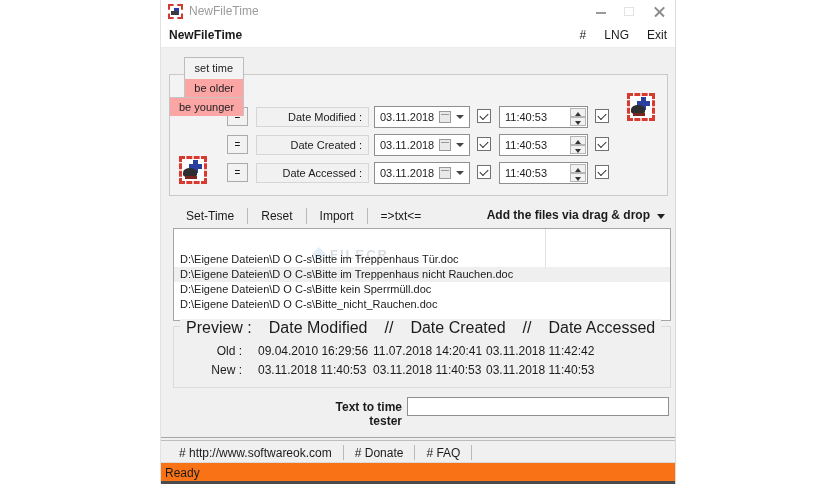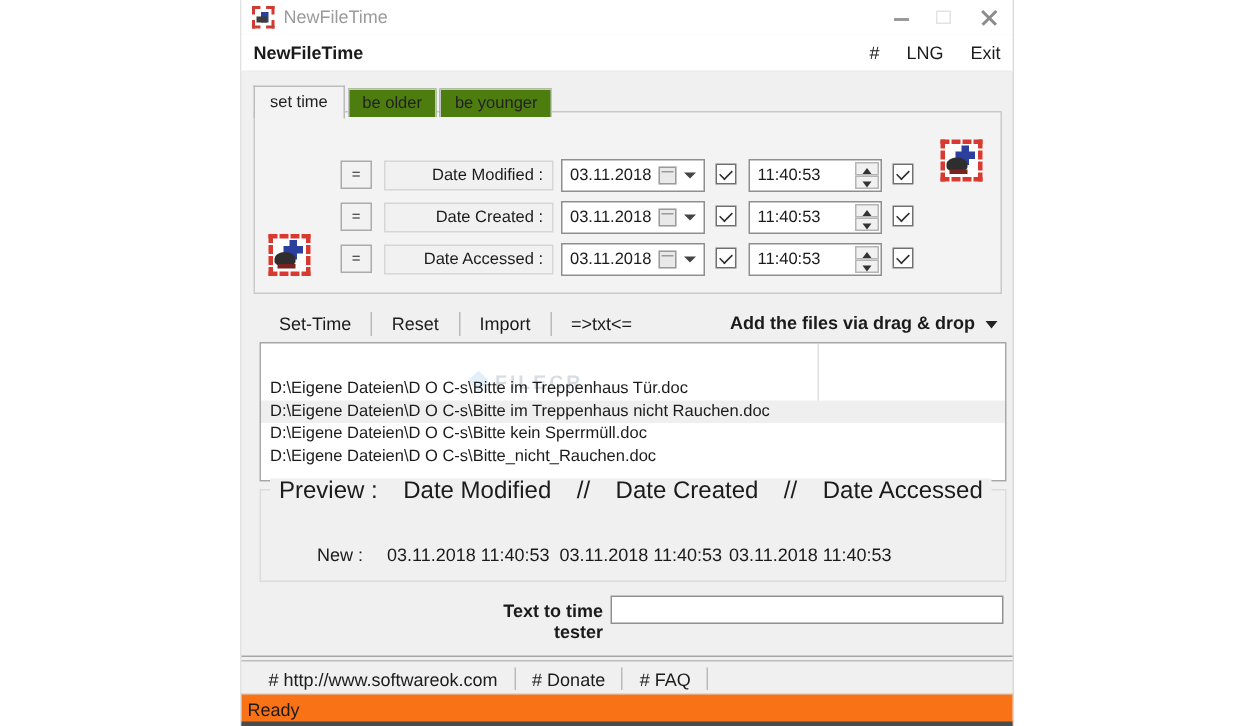--- a/index.html
+++ b/index.html
@@ -27,22 +27,22 @@
   .cap-close span::after  { transform:rotate(-45deg); }
 
   
   .menubar { position:absolute; left:0; top:23px; width:100%; height:25px; background:#ffffff;
              border-bottom:1px solid #ececec; font-size:12px; }
   .menu-app { position:absolute; left:8px; top:5px; font-weight:bold; }
   .menu-right { position:absolute; right:8px; top:5px; display:flex; gap:18px; }
   .menu-item { cursor:default; }
 
   
-  .tabs { position:absolute; left:8px; top:56px; display:flex; align-items:flex-end; z-index:3; }
-  .tab { font-size:11px; padding:3px 9px 3px 9px; background:#4d7c0f; border:1px solid #c4c4c4;
+  .tabs { position:absolute; left:8px; top:56px; display:flex; align-items:flex-end; z-index:3;flex-direction:column; }
+  .tab { font-size:11px; padding:3px 9px 3px 9px; background:#fca5a5; border:1px solid #c4c4c4;
          border-bottom:none; margin-right:2px; color:#222; }
   .tab.active { background:#f3f3f3; padding:4px 10px 5px 10px; position:relative; top:1px; border-color:#bcbcbc; }
 
   .tabpage { position:absolute; left:8px; top:74px; width:499px; height:122px;
              background:#f3f3f3; border:1px solid #c9c9c9; z-index:2; }
 
   
   .drow { position:absolute; left:0; width:100%; height:22px; }
   .eq-btn { position:absolute; left:57px; top:1px; width:21px; height:19px; background:#f2f2f2;
             border:1px solid #ababab; font-size:10px; text-align:center; line-height:17px; }
@@ -261,20 +261,26 @@
 
     <div class="preview">
       <div class="legend">
         <span>Preview :</span>
         <span>Date Modified</span>
         <span>//</span>
         <span>Date Created</span>
         <span>//</span>
         <span>Date Accessed</span>
       </div>
+      <div class="pv-row pv-old">
+        <span class="pv-label">Old :</span>
+        <span class="pv-v1">09.04.2010 16:29:56</span>
+        <span class="pv-v2">11.07.2018 14:20:41</span>
+        <span class="pv-v3">03.11.2018 11:42:42</span>
+      </div>
       <div class="pv-row pv-new">
         <span class="pv-label">New :</span>
         <span class="pv-v1">03.11.2018 11:40:53</span>
         <span class="pv-v2">03.11.2018 11:40:53</span>
         <span class="pv-v3">03.11.2018 11:40:53</span>
       </div>
     </div>
 
     <div class="tester-label">Text to time tester</div>
     <input class="tester-input" type="text" value="" style="">

